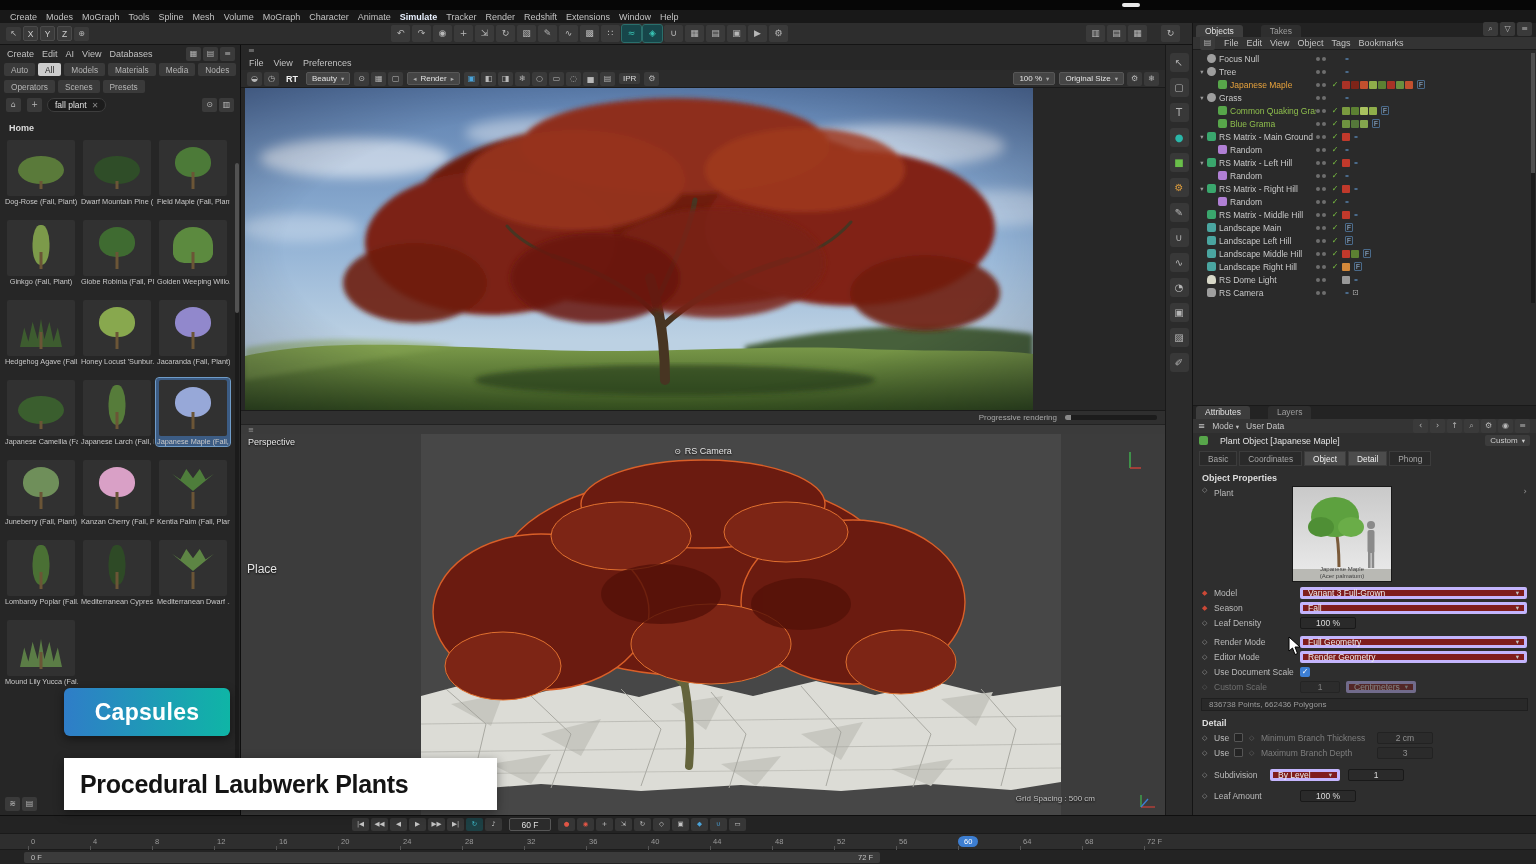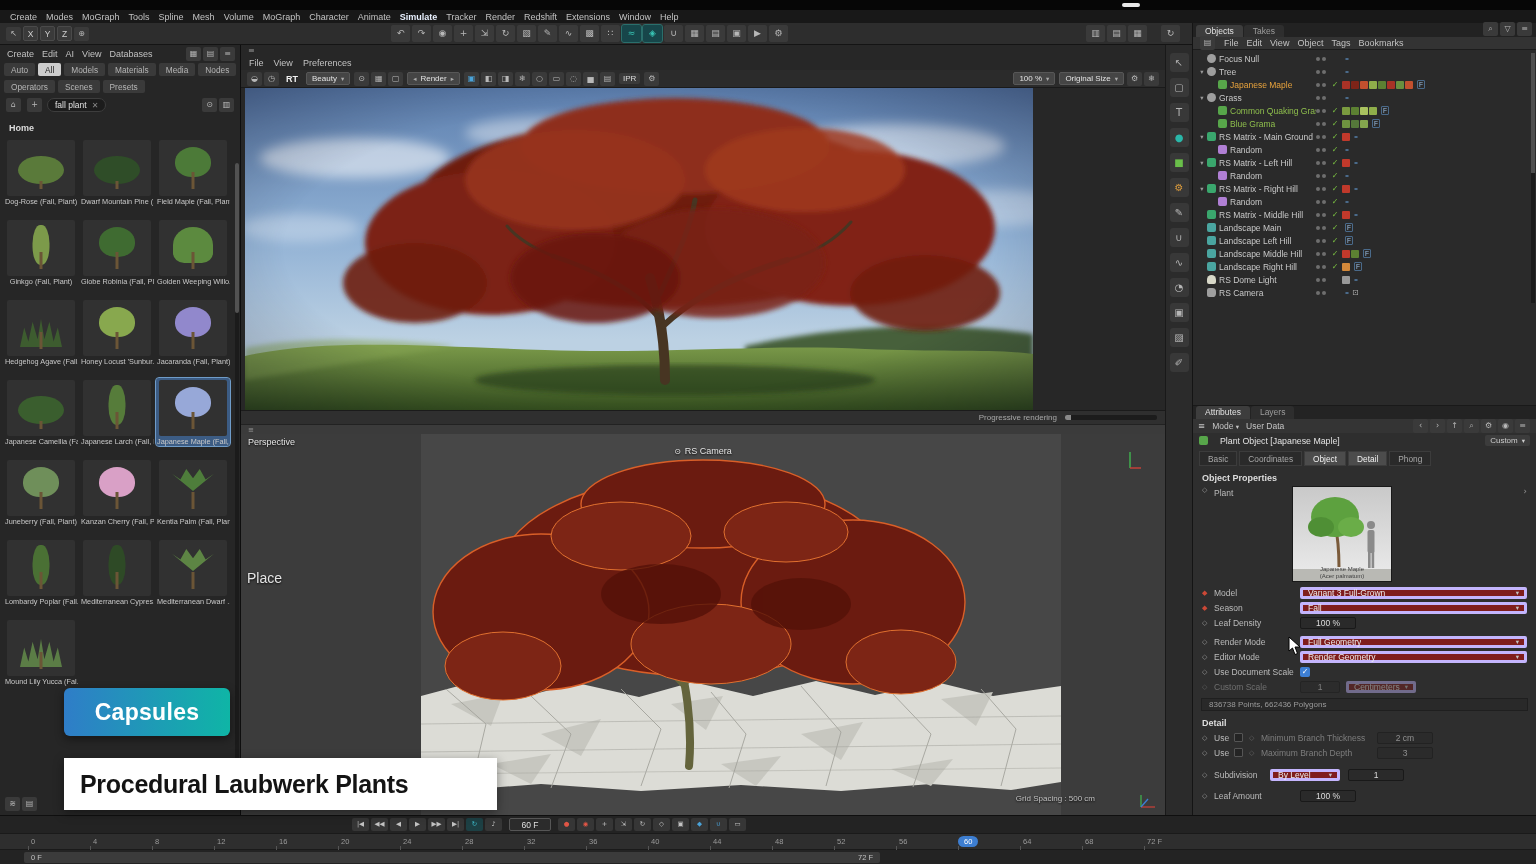--- a/index.html
+++ b/index.html
@@ -64,35 +64,35 @@
   #render-canvas svg{display:block}
   #progress-strip{position:absolute;top:365px;left:0;width:100%;height:14px;background:#2f2f2f;border-top:1px solid #1b1b1b;display:flex;align-items:center;justify-content:flex-end;padding-right:8px;font-size:8px;color:#a8a8a8}
   #progress-strip .bar{width:92px;height:5px;background:#1c1c1c;border-radius:2px;margin-left:8px;overflow:hidden}
   #progress-strip .bar i{display:block;height:100%;width:6%;background:#8a8a8a}
   #vp-menustrip{position:absolute;top:379px;left:0;width:100%;height:10px;background:#3b3b3b;border-top:1px solid #222;display:flex;align-items:center;padding-left:7px;font-size:7px;color:#999}
   #viewport{position:absolute;top:389px;left:0;width:924px;height:381px;background:#3c3c3c;overflow:hidden}
   #viewport svg{display:block}
   .vp-label{position:absolute;font-size:9px;color:#e4e4e4;text-shadow:0 1px 2px rgba(0,0,0,.9)}
   #vp-persp{top:3px;left:7px}
   #vp-cam{top:12px;left:50%;transform:translateX(-50%);display:flex;gap:4px;align-items:center}
-  #vp-place{top:136px;left:6px;font-size:14px}
+  #vp-place{top:128px;left:6px;font-size:12px}
   #vp-hud{bottom:12px;right:70px;font-size:8px;color:#c2c2c2}
   #vp-axis{position:absolute;top:14px;right:22px}
   #vp-gizmo{position:absolute;bottom:4px;right:8px}
 
   
   #rail{position:absolute;top:45px;left:1165px;width:27px;height:770px;background:#2b2b2b;border-left:1px solid #191919;display:flex;flex-direction:column;align-items:center;padding-top:8px;gap:6px}
   .rail-icon{width:19px;height:19px;background:#383838;border-radius:3px;display:flex;align-items:center;justify-content:center;flex:none}
   .rail-icon b{font-family:"DejaVu Sans",sans-serif;font-weight:normal;font-size:10px;color:#b5b5b5;line-height:1}
   .rail-icon.teal b{color:#2ab7a9}.rail-icon.green b{color:#6abf4a}.rail-icon.orange b{color:#d99a3d}
 
   
   #right-col{position:absolute;top:23px;left:1192px;width:344px;height:792px;background:#2a2a2a;border-left:1px solid #141414}
   .om-tabs{height:14px;display:flex;align-items:flex-end;background:#222;padding-left:3px}
-  .tab{font-size:8.5px;padding:1px 9px;background:#2e2e2e;color:#9d9d9d;border-radius:3px 3px 0 0;margin-right:1px}
+  .tab{font-size:8.5px;padding:1px 9px;background:#2e2e2e;color:#9d9d9d;border-radius:3px 3px 0 0;margin-right:18px}
   .tab.active{background:#3d3d3d;color:#e0e0e0}
   .om-tabs .icons,.attr-tabs .icons{margin-left:auto;display:flex;margin-right:3px;margin-bottom:1px}
   .om-menus{height:13px;display:flex;gap:8px;align-items:center;padding-left:6px;background:#333;border-bottom:1px solid #1c1c1c}
   #om-tree{padding-top:2px}
   .om-row{display:flex;align-items:center;height:13px;font-size:8.5px;padding-left:5px}
   .om-ind{width:calc(var(--ind,0) * 11px);flex:none}
   .om-arrow{width:8px;font-size:6.5px;color:#9a9a9a;text-align:center;flex:none}
   .om-icon{width:9px;height:9px;border-radius:2px;margin:0 3px 0 1px;background:#8a8a8a;flex:none}
   .om-icon.inull{background:#9e9e9e;border-radius:50%}
   .om-icon.iplant{background:#57a64a}

